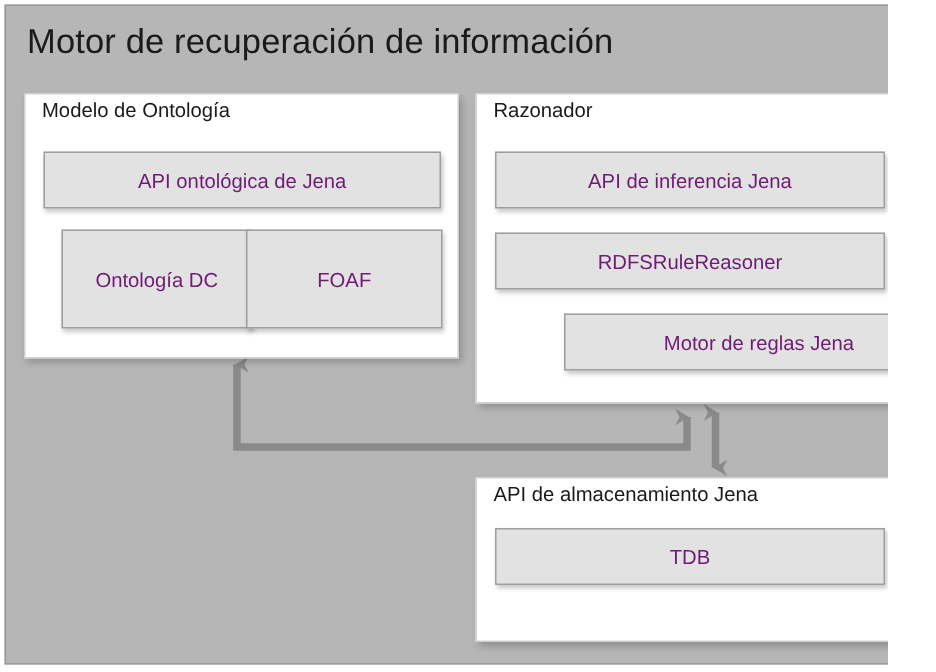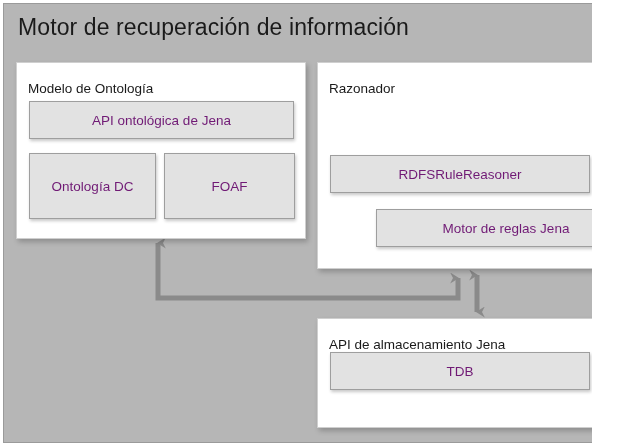--- a/index.html
+++ b/index.html
@@ -41,21 +41,21 @@
   .panel {
     position: absolute;
     background: #ffffff;
     border: 1px solid #cfcfcf;
     box-sizing: border-box;
     box-shadow: 2px 3px 5px rgba(0,0,0,0.22);
   }
   .panel-title {
     position: absolute;
     left: 11px;
-    top: 17px;
+    top: 2px;
     font-size: 13.5px;
     line-height: 17px;
     color: #1a1a1a;
     white-space: nowrap;
   }
   #panel-ontology { left: 16px;  top: 62px;  width: 290px; height: 177px; }
   #panel-reasoner { left: 317px; top: 62px;  width: 285px; height: 207px; }
   #panel-storage  { left: 317px; top: 318px; width: 285px; height: 110px; padding-left: 24px; }
 
   
@@ -69,21 +69,21 @@
     align-items: center;
     justify-content: center;
     font-size: 13.5px;
     color: #701a75;
     text-align: center;
     white-space: nowrap;
   }
 
   
   #cmp-jena-onto-api { left: 12px;  top: 38px;  width: 265px; height: 38px; }
-  #cmp-ontologia-dc  { left: 12px;  top: 90px;  width: 127px; height: 66px; }
+  #cmp-ontologia-dc  { left: 24px;  top: 90px;  width: 127px; height: 66px; }
   #cmp-foaf          { left: 147px; top: 90px;  width: 131px; height: 66px; }
 
   
   #cmp-inference-api { left: 12px;  top: 38px;  width: 260px; height: 38px; }
   #cmp-rdfs-reasoner { left: 12px;  top: 92px;  width: 260px; height: 38px; }
   #cmp-rules-engine  { left: 12px;  top: 146px; width: 260px; height: 38px; margin-left: 46px; }
 
   
   #cmp-tdb           { left: 12px;  top: 33px;  width: 260px; height: 38px; }
 
@@ -131,20 +131,21 @@
     <div class="component" id="cmp-jena-onto-api">API ontológica de Jena</div>
 
     <div class="component" id="cmp-ontologia-dc">Ontología DC</div>
 
     <div class="component" id="cmp-foaf">FOAF</div>
   </div>
 
   <div class="panel" id="panel-reasoner">
     <div class="panel-title">Razonador</div>
 
+    <div class="component" id="cmp-inference-api">API de inferencia Jena</div>
 
     <div class="component" id="cmp-rdfs-reasoner">RDFSRuleReasoner</div>
 
     <div class="component" id="cmp-rules-engine">Motor de reglas Jena</div>
   </div>
 
   <div class="panel" id="panel-storage">
     <div class="panel-title">API de almacenamiento Jena</div>
 
     <div class="component" id="cmp-tdb">TDB</div>

